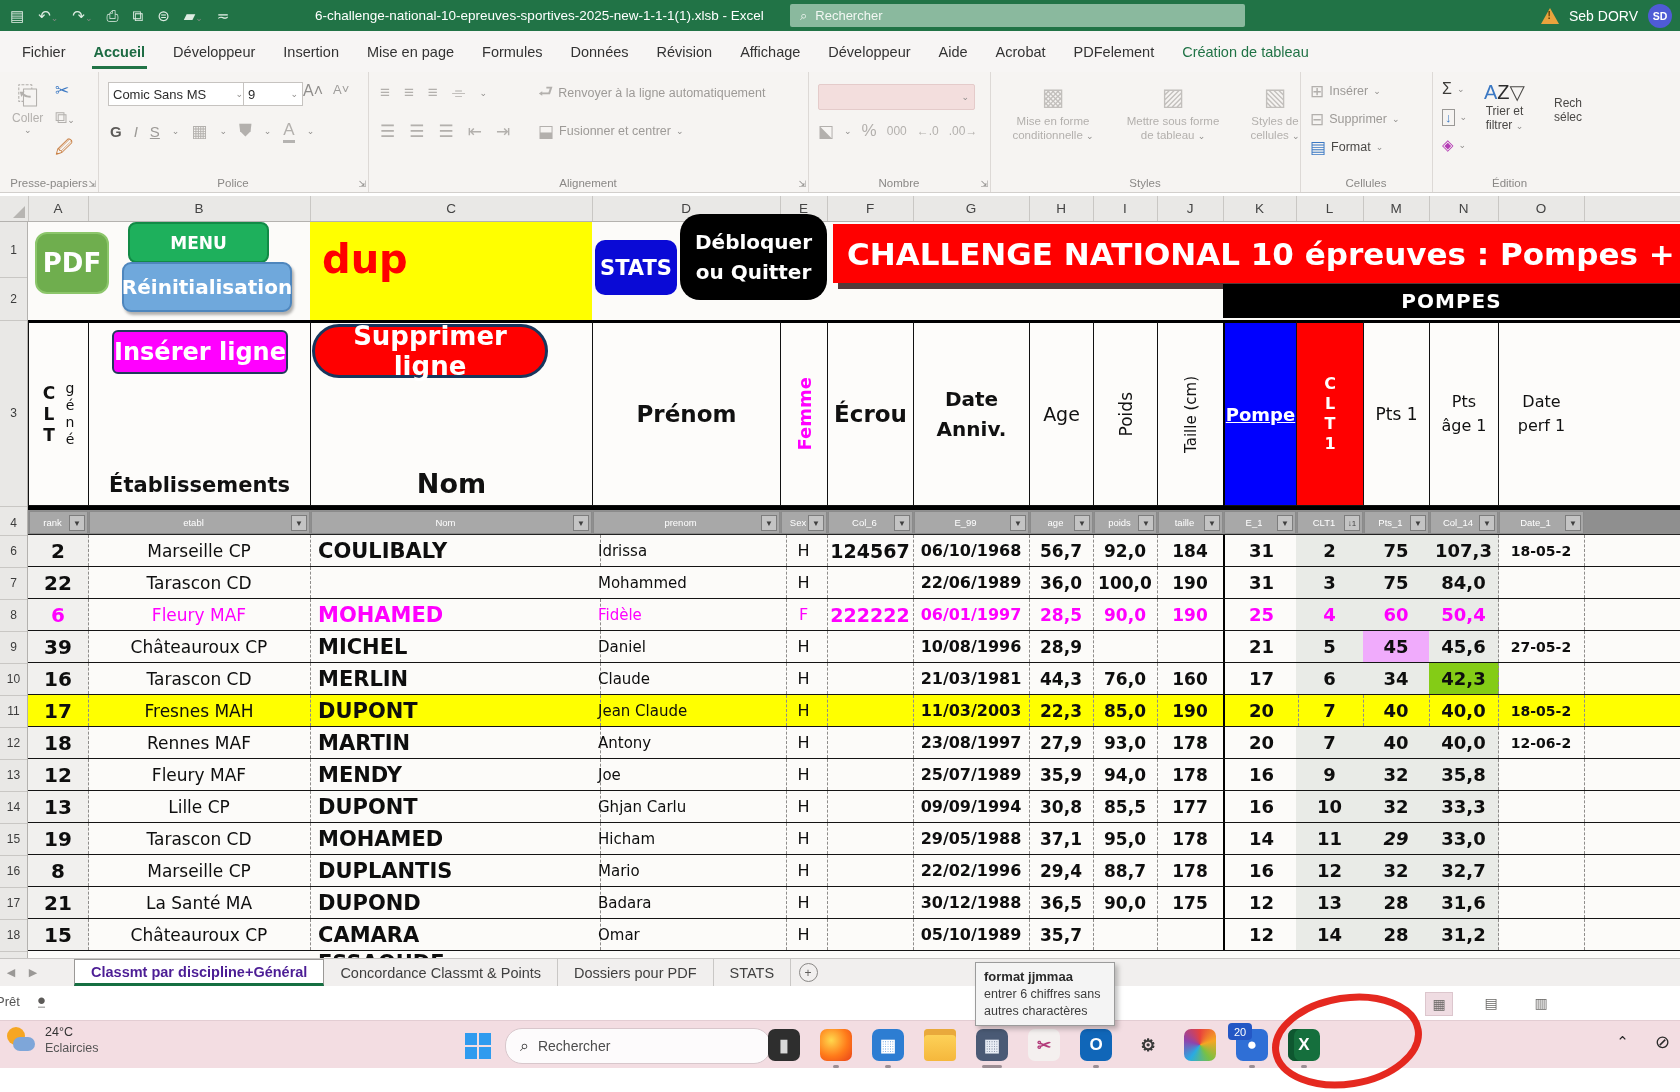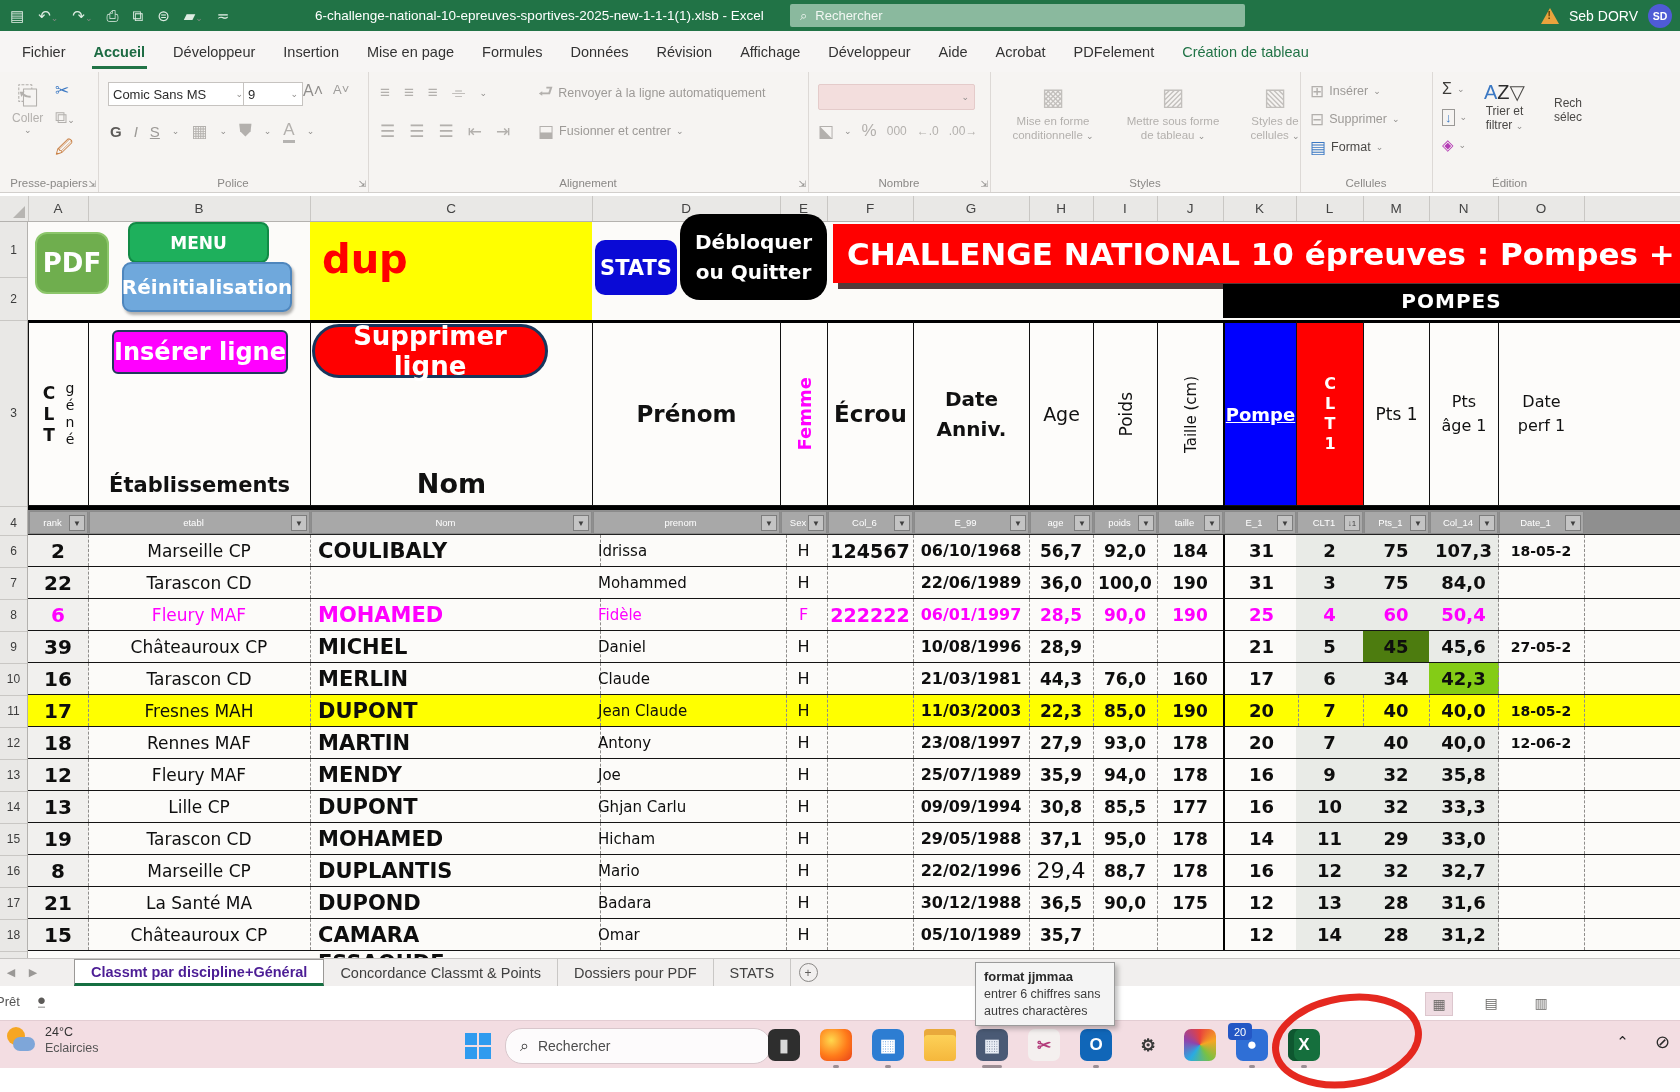--- a/index.html
+++ b/index.html
@@ -535,21 +535,21 @@
         <div class="dcell" style="left: 282px; width: 282px; font-weight: bold; font-size: 21px; justify-content: flex-start; padding-left: 8px;">MICHEL</div>
         <div class="dcell" style="left: 564px; width: 188px; font-size: 15px; justify-content: flex-start; padding-left: 6px;">Daniel</div>
         <div class="dcell" style="left: 752px; width: 47px; font-size: 16px;">H</div>
         <div class="dcell" style="left: 799px; width: 86px; font-weight: bold; font-size: 19px;"></div>
         <div class="dcell" style="left: 885px; width: 116px; font-size: 16px; font-weight: 600;">10/08/1996</div>
         <div class="dcell" style="left: 1001px; width: 64px; font-size: 17px; font-weight: 700;">28,9</div>
         <div class="dcell" style="left: 1065px; width: 64px; font-size: 17px; font-weight: 700;"></div>
         <div class="dcell" style="left: 1129px; width: 66px; font-size: 17px; font-weight: 700;"></div>
         <div class="dcell" style="left: 1195px; width: 73px; font-size: 18px; font-weight: 700; border-left: 2px solid rgb(0, 0, 0);">21</div>
         <div class="dcell" style="left: 1268px; width: 67px; font-size: 18px; font-weight: 700; background: rgb(233, 235, 231);">5</div>
-        <div class="dcell" style="left: 1335px; width: 66px; font-size: 18px; font-weight: 700; background: #4d7c0f;">45</div>
+        <div class="dcell" style="left: 1335px; width: 66px; font-size: 18px; font-weight: 700; background: #f0abfc;">45</div>
         <div class="dcell" style="left: 1401px; width: 69px; font-size: 18px; font-weight: 700; background: rgb(233, 235, 231);">45,6</div>
         <div class="dcell" style="left: 1470px; width: 86px; font-size: 14px; font-weight: 600;">27-05-2</div>
         <div class="dcell" style="left: 1556px; width: 96px;"></div>
       </div>
       <div class="drow abs gfont" style="top: 663px;">
         <div class="dcell" style="left: 0px; width: 60px; font-weight: bold; font-size: 20px; background: rgb(241, 240, 238);">16</div>
         <div class="dcell" style="left: 60px; width: 222px; font-size: 17px;">Tarascon CD</div>
         <div class="dcell" style="left: 282px; width: 282px; font-weight: bold; font-size: 21px; justify-content: flex-start; padding-left: 8px;">MERLIN</div>
         <div class="dcell" style="left: 564px; width: 188px; font-size: 15px; justify-content: flex-start; padding-left: 6px;">Claude</div>
         <div class="dcell" style="left: 752px; width: 47px; font-size: 16px;">H</div>
@@ -643,34 +643,34 @@
         <div class="dcell" style="left: 282px; width: 282px; font-weight: bold; font-size: 21px; justify-content: flex-start; padding-left: 8px;">MOHAMED</div>
         <div class="dcell" style="left: 564px; width: 188px; font-size: 15px; justify-content: flex-start; padding-left: 6px;">Hicham</div>
         <div class="dcell" style="left: 752px; width: 47px; font-size: 16px;">H</div>
         <div class="dcell" style="left: 799px; width: 86px; font-weight: bold; font-size: 19px;"></div>
         <div class="dcell" style="left: 885px; width: 116px; font-size: 16px; font-weight: 600;">29/05/1988</div>
         <div class="dcell" style="left: 1001px; width: 64px; font-size: 17px; font-weight: 700;">37,1</div>
         <div class="dcell" style="left: 1065px; width: 64px; font-size: 17px; font-weight: 700;">95,0</div>
         <div class="dcell" style="left: 1129px; width: 66px; font-size: 17px; font-weight: 700;">178</div>
         <div class="dcell" style="left: 1195px; width: 73px; font-size: 18px; font-weight: 700; border-left: 2px solid rgb(0, 0, 0);">14</div>
         <div class="dcell" style="left: 1268px; width: 67px; font-size: 18px; font-weight: 700; background: rgb(233, 235, 231);">11</div>
-        <div class="dcell" style="left: 1335px; width: 66px; font-size: 18px; font-weight: 700; background: rgb(233, 235, 231);">29</div>
+        <div class="dcell" style="left: 1335px; width: 66px; font-size: 18px; font-weight: 700; background: rgb(233, 235, 231); font-style: italic;">29</div>
         <div class="dcell" style="left: 1401px; width: 69px; font-size: 18px; font-weight: 700; background: rgb(233, 235, 231);">33,0</div>
         <div class="dcell" style="left: 1470px; width: 86px; font-size: 14px; font-weight: 600;"></div>
         <div class="dcell" style="left: 1556px; width: 96px;"></div>
       </div>
       <div class="drow abs gfont" style="top: 855px;">
         <div class="dcell" style="left: 0px; width: 60px; font-weight: bold; font-size: 20px; background: rgb(241, 240, 238);">8</div>
         <div class="dcell" style="left: 60px; width: 222px; font-size: 17px;">Marseille CP</div>
         <div class="dcell" style="left: 282px; width: 282px; font-weight: bold; font-size: 21px; justify-content: flex-start; padding-left: 8px;">DUPLANTIS</div>
         <div class="dcell" style="left: 564px; width: 188px; font-size: 15px; justify-content: flex-start; padding-left: 6px;">Mario</div>
         <div class="dcell" style="left: 752px; width: 47px; font-size: 16px;">H</div>
         <div class="dcell" style="left: 799px; width: 86px; font-weight: bold; font-size: 19px;"></div>
         <div class="dcell" style="left: 885px; width: 116px; font-size: 16px; font-weight: 600;">22/02/1996</div>
-        <div class="dcell" style="left: 1001px; width: 64px; font-size: 22px; font-weight: 400;">29,4</div>
+        <div class="dcell" style="left: 1001px; width: 64px; font-size: 17px; font-weight: 700;">29,4</div>
         <div class="dcell" style="left: 1065px; width: 64px; font-size: 17px; font-weight: 700;">88,7</div>
         <div class="dcell" style="left: 1129px; width: 66px; font-size: 17px; font-weight: 700;">178</div>
         <div class="dcell" style="left: 1195px; width: 73px; font-size: 18px; font-weight: 700; border-left: 2px solid rgb(0, 0, 0);">16</div>
         <div class="dcell" style="left: 1268px; width: 67px; font-size: 18px; font-weight: 700; background: rgb(233, 235, 231);">12</div>
         <div class="dcell" style="left: 1335px; width: 66px; font-size: 18px; font-weight: 700; background: rgb(233, 235, 231);">32</div>
         <div class="dcell" style="left: 1401px; width: 69px; font-size: 18px; font-weight: 700; background: rgb(233, 235, 231);">32,7</div>
         <div class="dcell" style="left: 1470px; width: 86px; font-size: 14px; font-weight: 600;"></div>
         <div class="dcell" style="left: 1556px; width: 96px;"></div>
       </div>
       <div class="drow abs gfont" style="top: 887px;">

